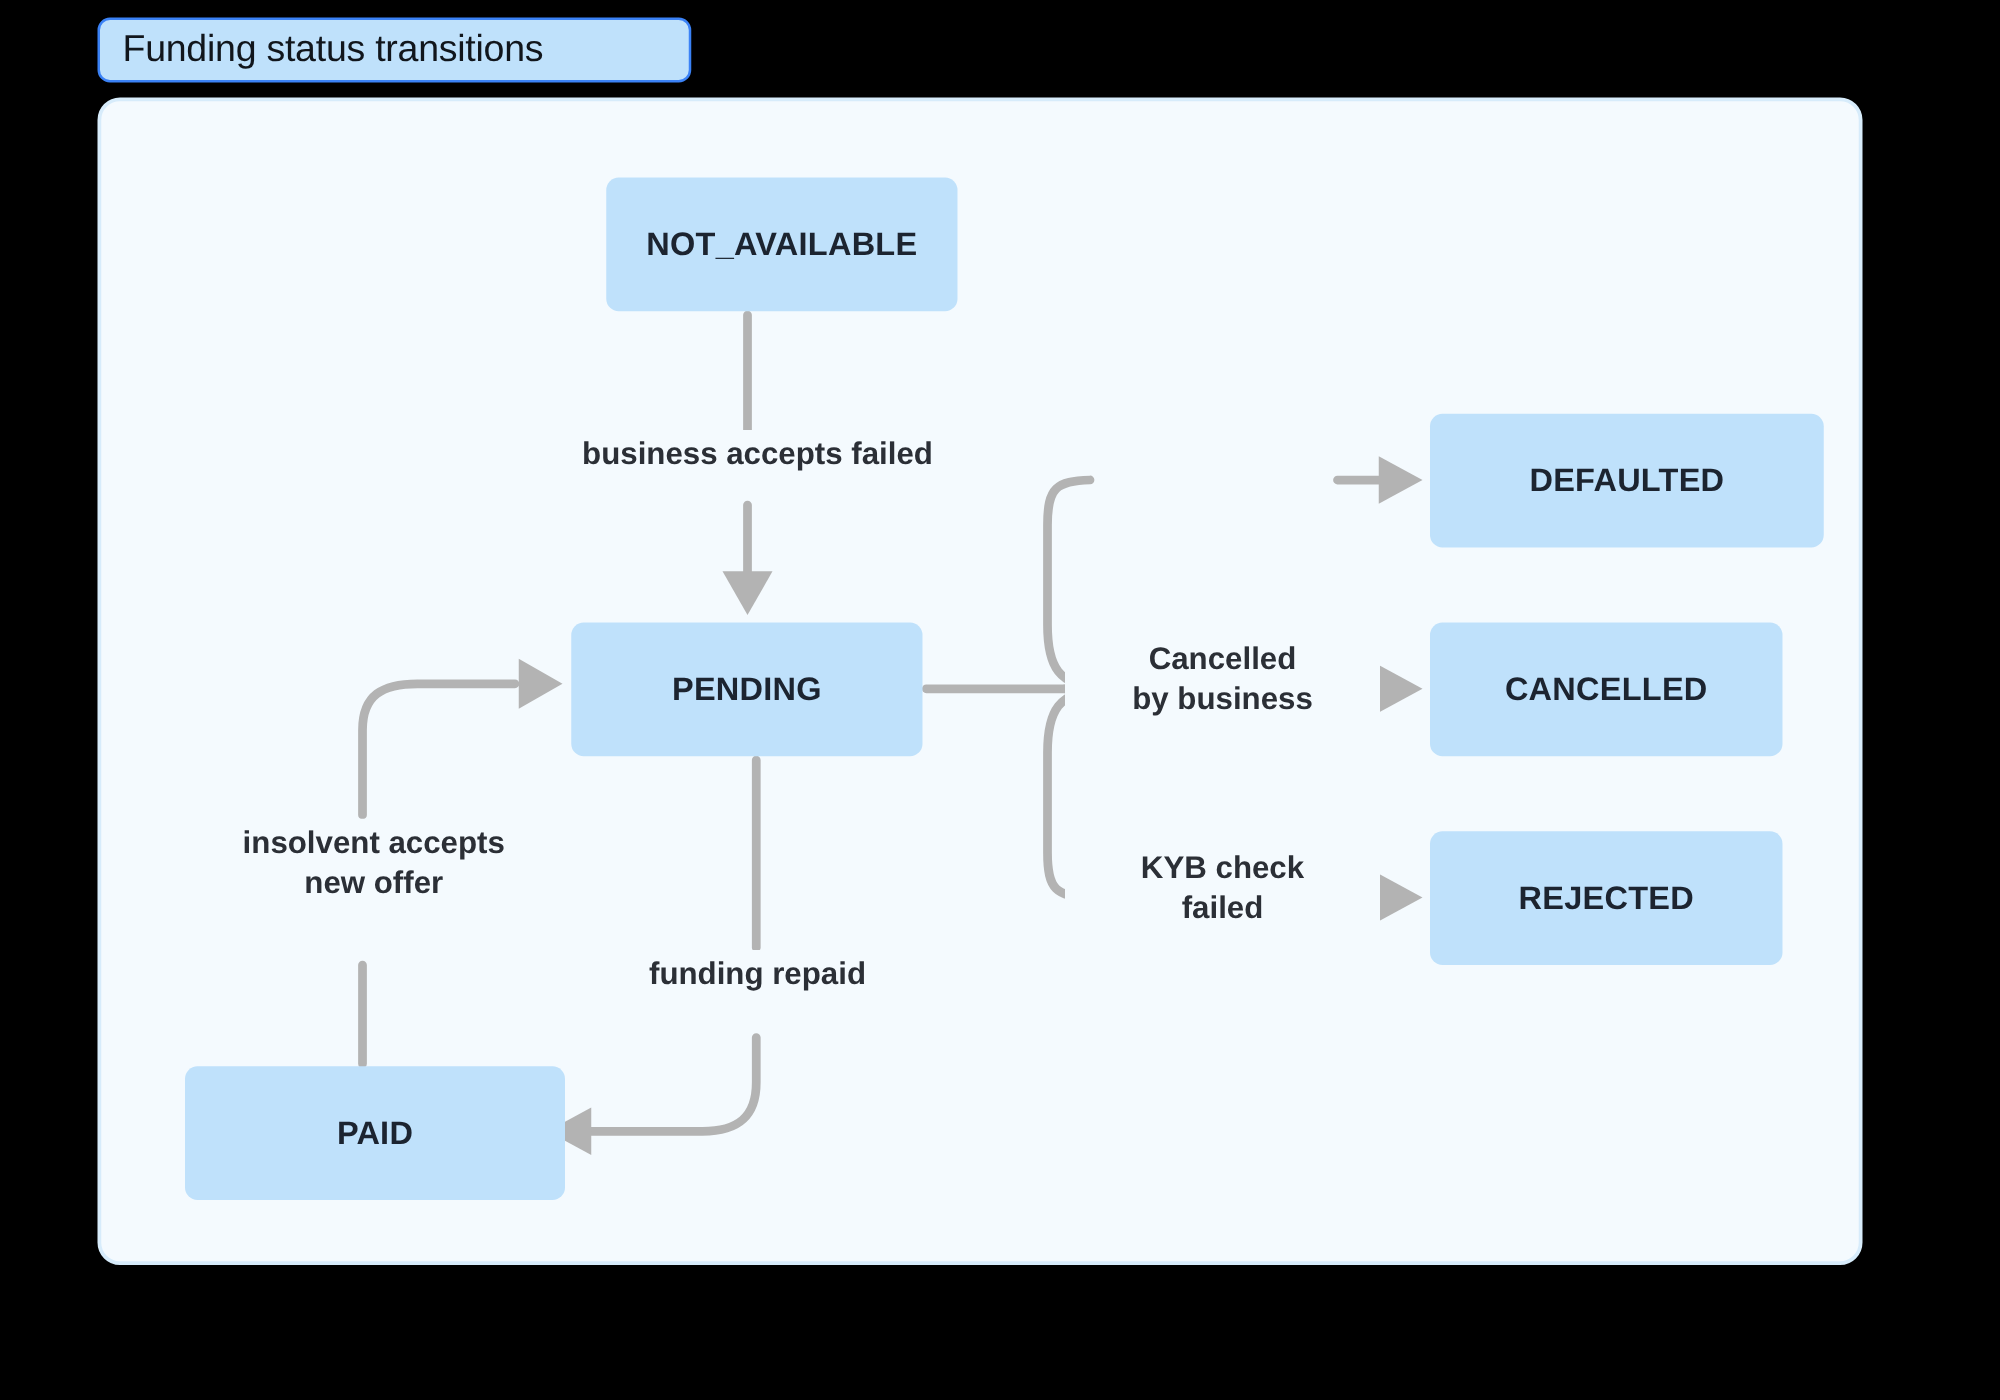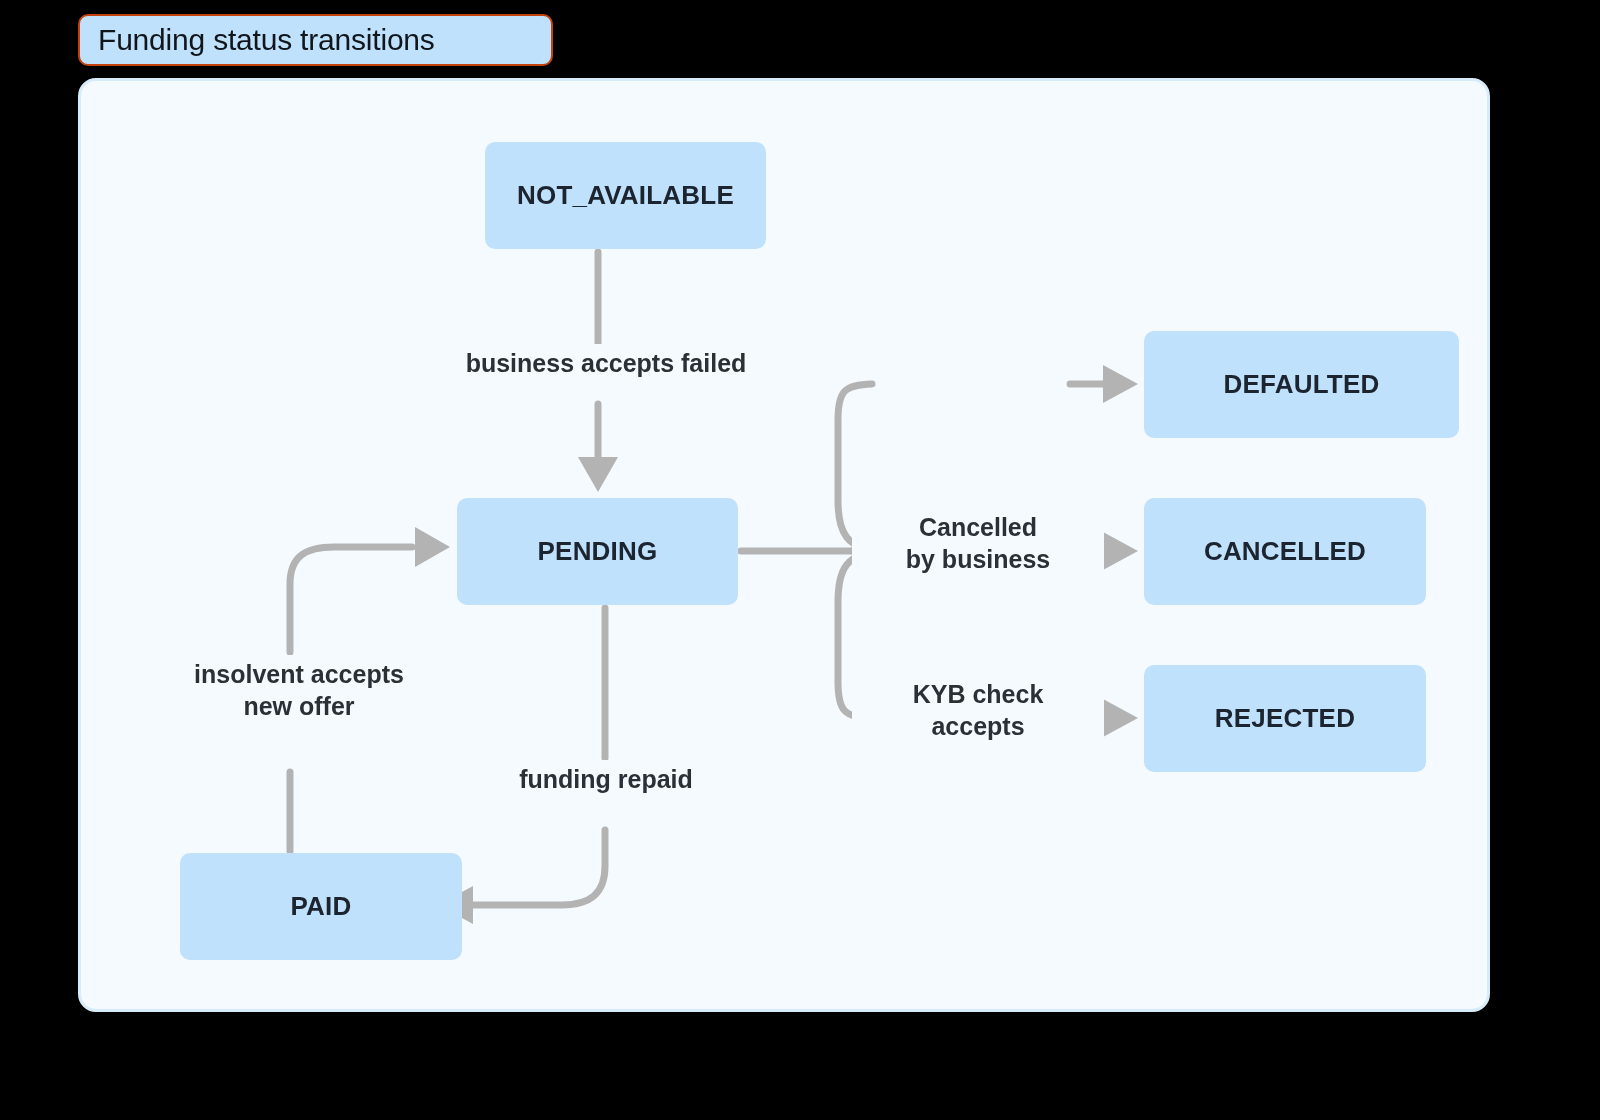--- a/index.html
+++ b/index.html
@@ -22,21 +22,21 @@
 
   
   #title-badge {
     position: absolute;
     left: 78px;
     top: 14px;
     width: 475px;
     height: 52px;
     box-sizing: border-box;
     background: #bfe1fb;
-    border: 2px solid #c2410c;
+    border: 2px solid #3b82f6;
     border-radius: 10px;
     display: flex;
     align-items: center;
     z-index: 5;
   }
   #title-badge .txt {
     padding-left: 18px;
     font-size: 30px;
     font-weight: 400;
     color: #11161c;
@@ -92,21 +92,21 @@
   .node .label {
     font-size: 26px;
     font-weight: bold;
     color: #1c2430;
     letter-spacing: 0.2px;
     white-space: nowrap;
   }
 
   #node-not-available { left: 457px; top: 142px;  width: 281px; height: 107px; margin-left: 28px; }
   #node-pending       { left: 457px; top: 498px;  width: 281px; height: 107px; }
-  #node-paid          { left: 148px; top: 853px;  width: 282px; height: 107px; margin-left: 32px; }
+  #node-paid          { left: 148px; top: 853px;  width: 304px; height: 107px; }
   #node-defaulted     { left: 1144px; top: 331px; width: 315px; height: 107px; }
   #node-cancelled     { left: 1144px; top: 498px; width: 282px; height: 107px; }
   #node-rejected      { left: 1144px; top: 665px; width: 282px; height: 107px; }
 
   
   .edge-label {
     position: absolute;
     z-index: 4;
     font-size: 25px;
     font-weight: bold;
@@ -206,15 +206,15 @@
   <div class="edge-label" id="label-funding-repaid">funding repaid</div>
 
   <div class="edge-label" id="label-accepts-new">insolvent accepts
 new offer</div>
 
 
   <div class="edge-label" id="label-cancelled-by">Cancelled
 by business</div>
 
   <div class="edge-label" id="label-kyb">KYB check
-accepts</div>
+failed</div>
 
 </div>
 
 </body></html>

